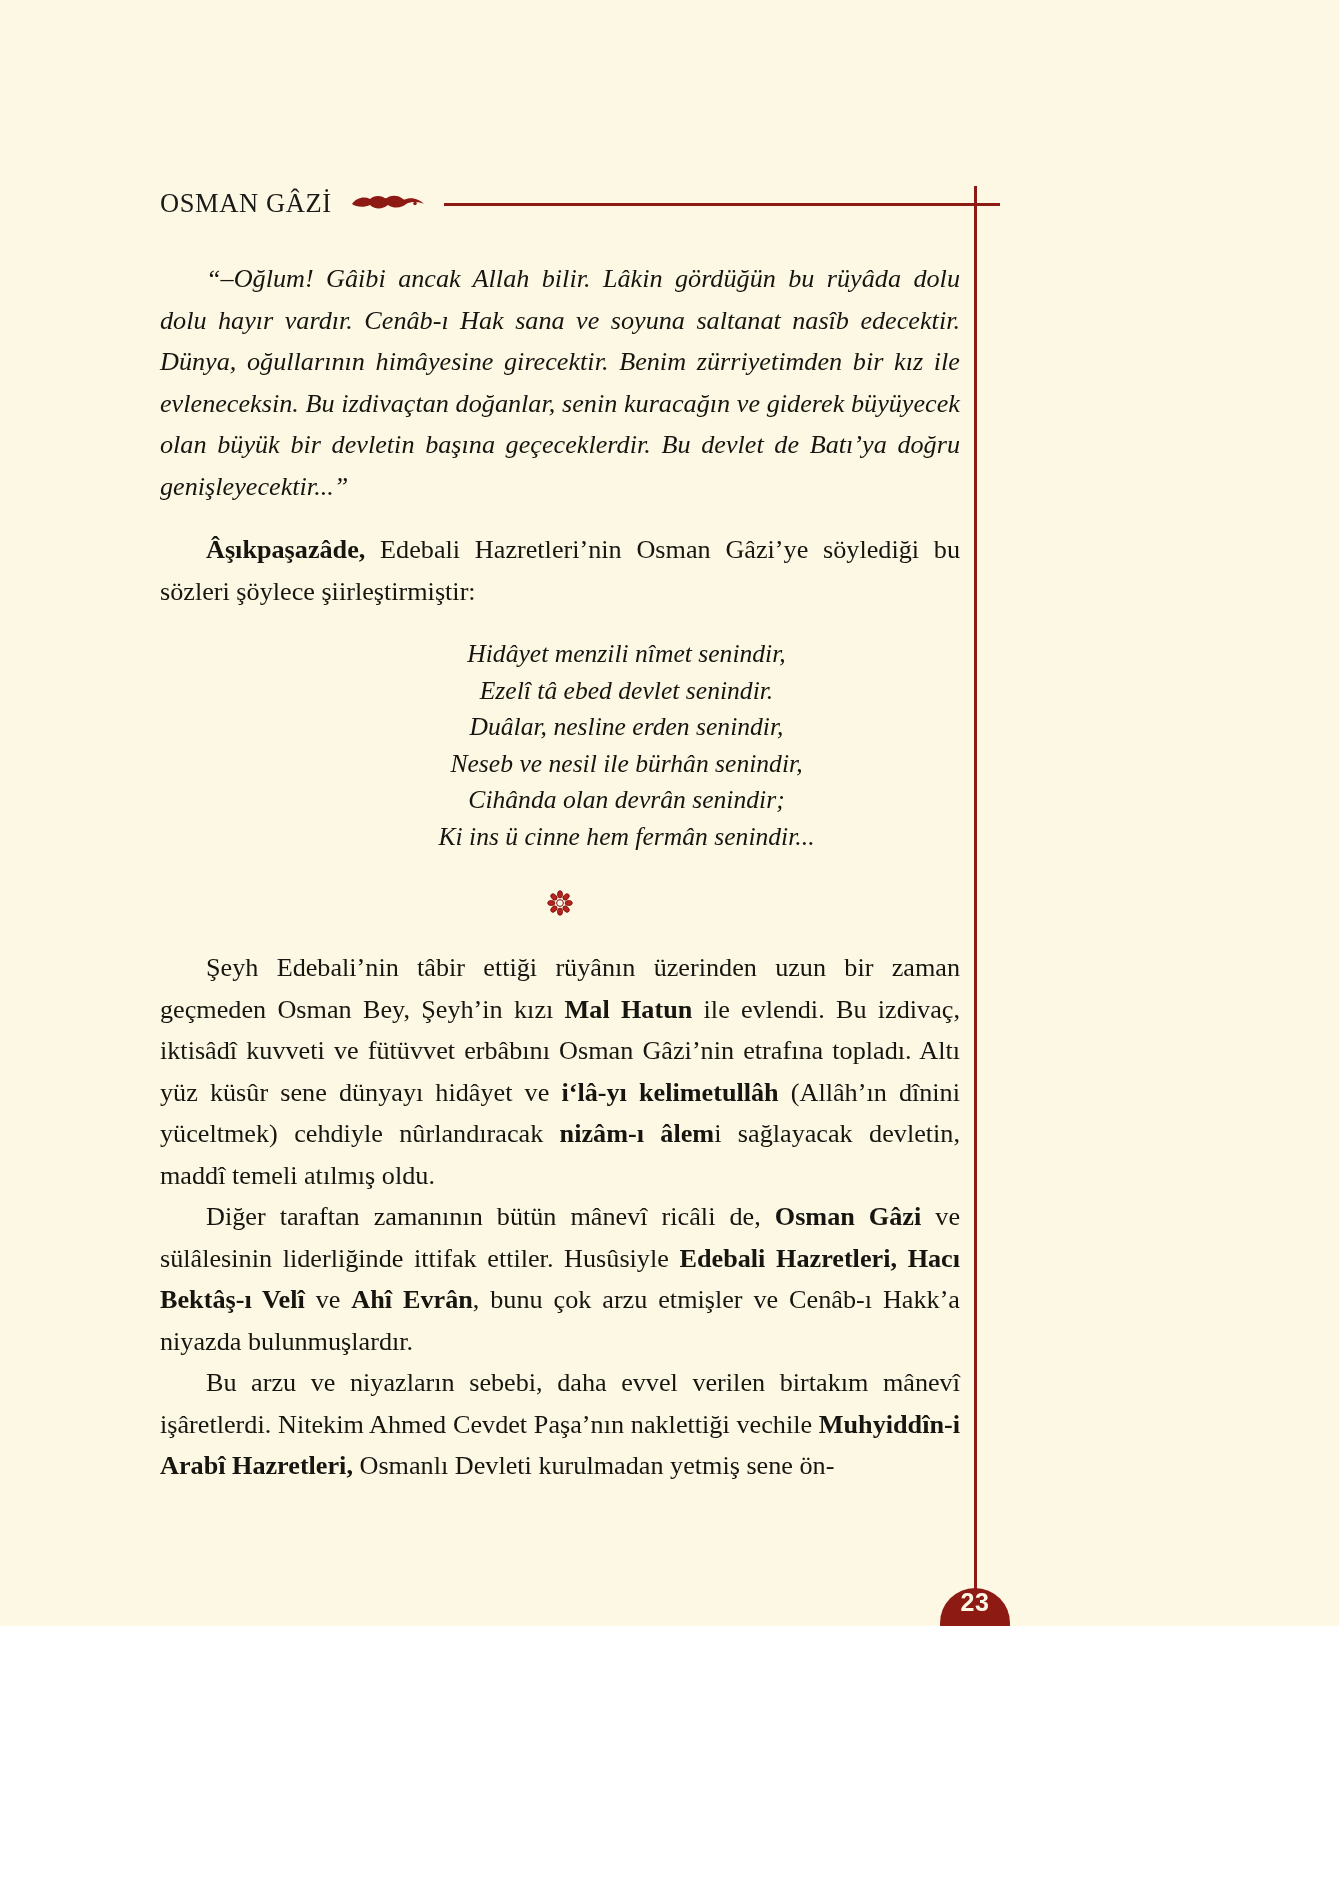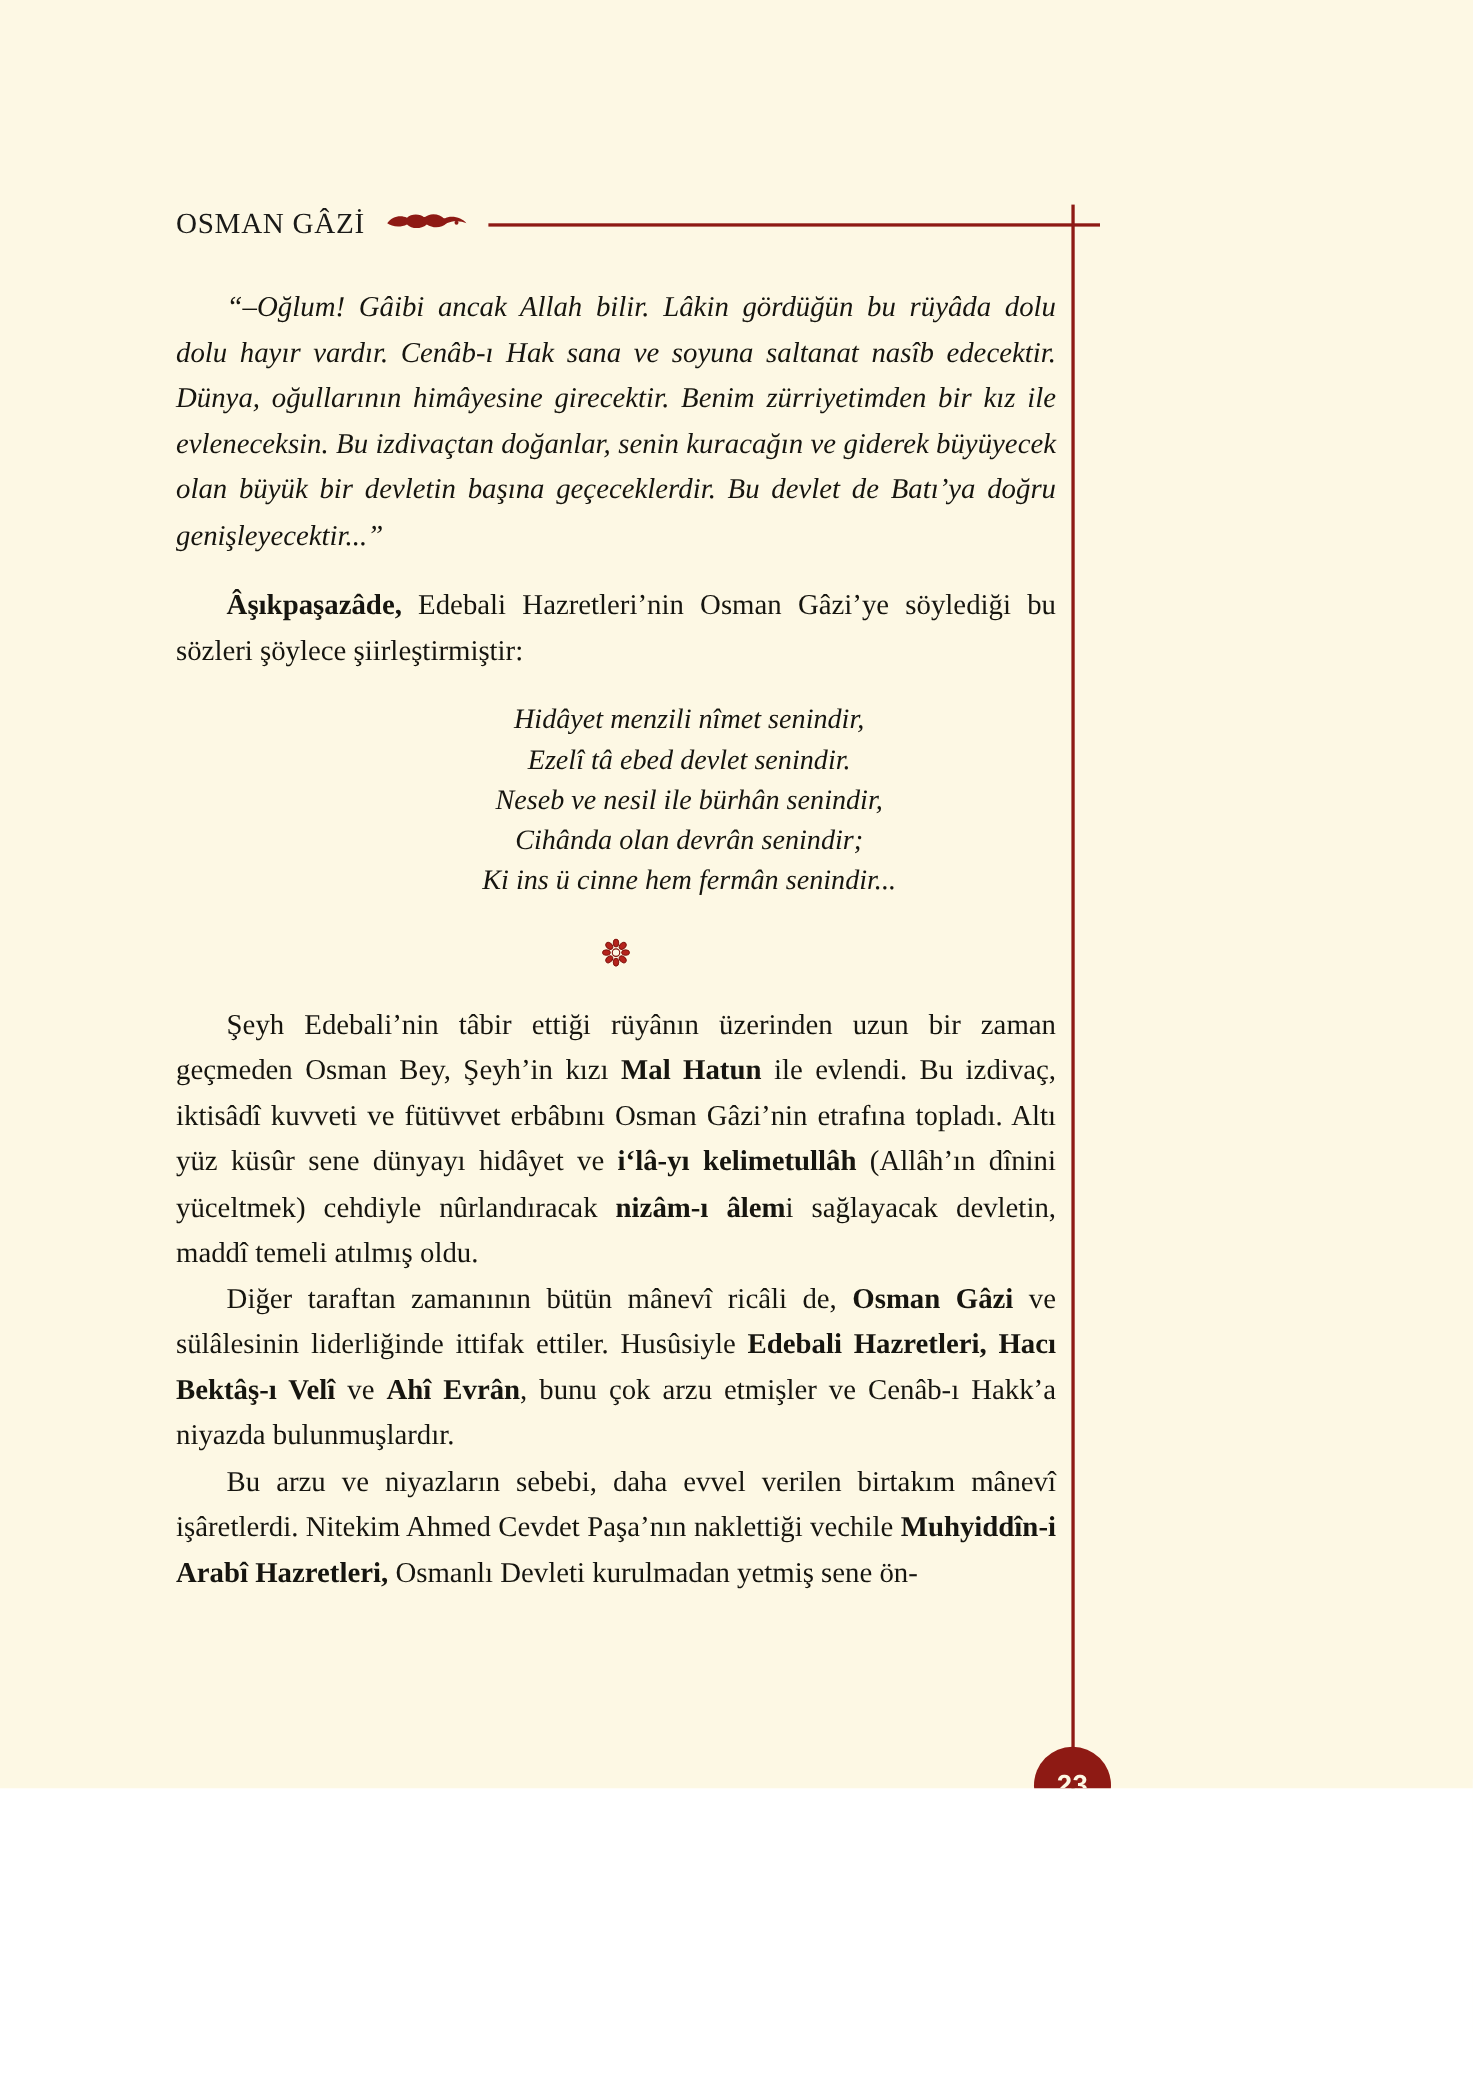--- a/index.html
+++ b/index.html
@@ -71,21 +71,20 @@
   .page-badge {
     position: absolute;
     left: 940px;
     top: 1588px;
     width: 70px;
     height: 70px;
     border-radius: 50%;
     background: #8e1a14;
     color: #fdf8e4;
     display: flex;
-    align-items: center;
     justify-content: center;
     font-family: "Liberation Sans", sans-serif;
     font-size: 25px;
     font-weight: bold;
     letter-spacing: 0.5px;
   }
 
   
   .corner-ornament {
     position: absolute;
@@ -204,20 +203,21 @@
 
     <p class="quote">“–Oğlum! Gâibi ancak Allah bilir. Lâkin gördüğün bu rüyâda dolu dolu hayır vardır. Cenâb-ı Hak sana ve soyuna saltanat nasîb edecektir. Dünya, oğullarının himâyesine girecektir. Benim zürriyetimden bir kız ile evleneceksin. Bu izdivaçtan doğanlar, senin kuracağın ve giderek büyüyecek olan büyük bir devletin başına geçeceklerdir. Bu devlet de Batı’ya doğru genişleyecektir...”</p>
 
     <p class="para indent gap-top">
       <b>Âşıkpaşazâde,</b><span> Edebali Hazretleri’nin Osman Gâzi’ye söylediği bu sözleri şöylece şiirleştirmiştir:</span>
     </p>
 
     <div class="poem">
       <div class="poem-line">Hidâyet menzili nîmet senindir,</div>
       <div class="poem-line">Ezelî tâ ebed devlet senindir.</div>
+      <div class="poem-line">Duâlar, nesline erden senindir,</div>
       <div class="poem-line">Neseb ve nesil ile bürhân senindir,</div>
       <div class="poem-line">Cihânda olan devrân senindir;</div>
       <div class="poem-line">Ki ins ü cinne hem fermân senindir...</div>
     </div>
 
     <div class="divider">
       <span>
         <svg width="26" height="26" viewBox="0 0 26 26" xmlns="http://www.w3.org/2000/svg">
           <g fill="#b5231c" stroke="#7f120d" stroke-width="0.9">
             <ellipse cx="13" cy="4.3" rx="2.5" ry="3.6"></ellipse>

